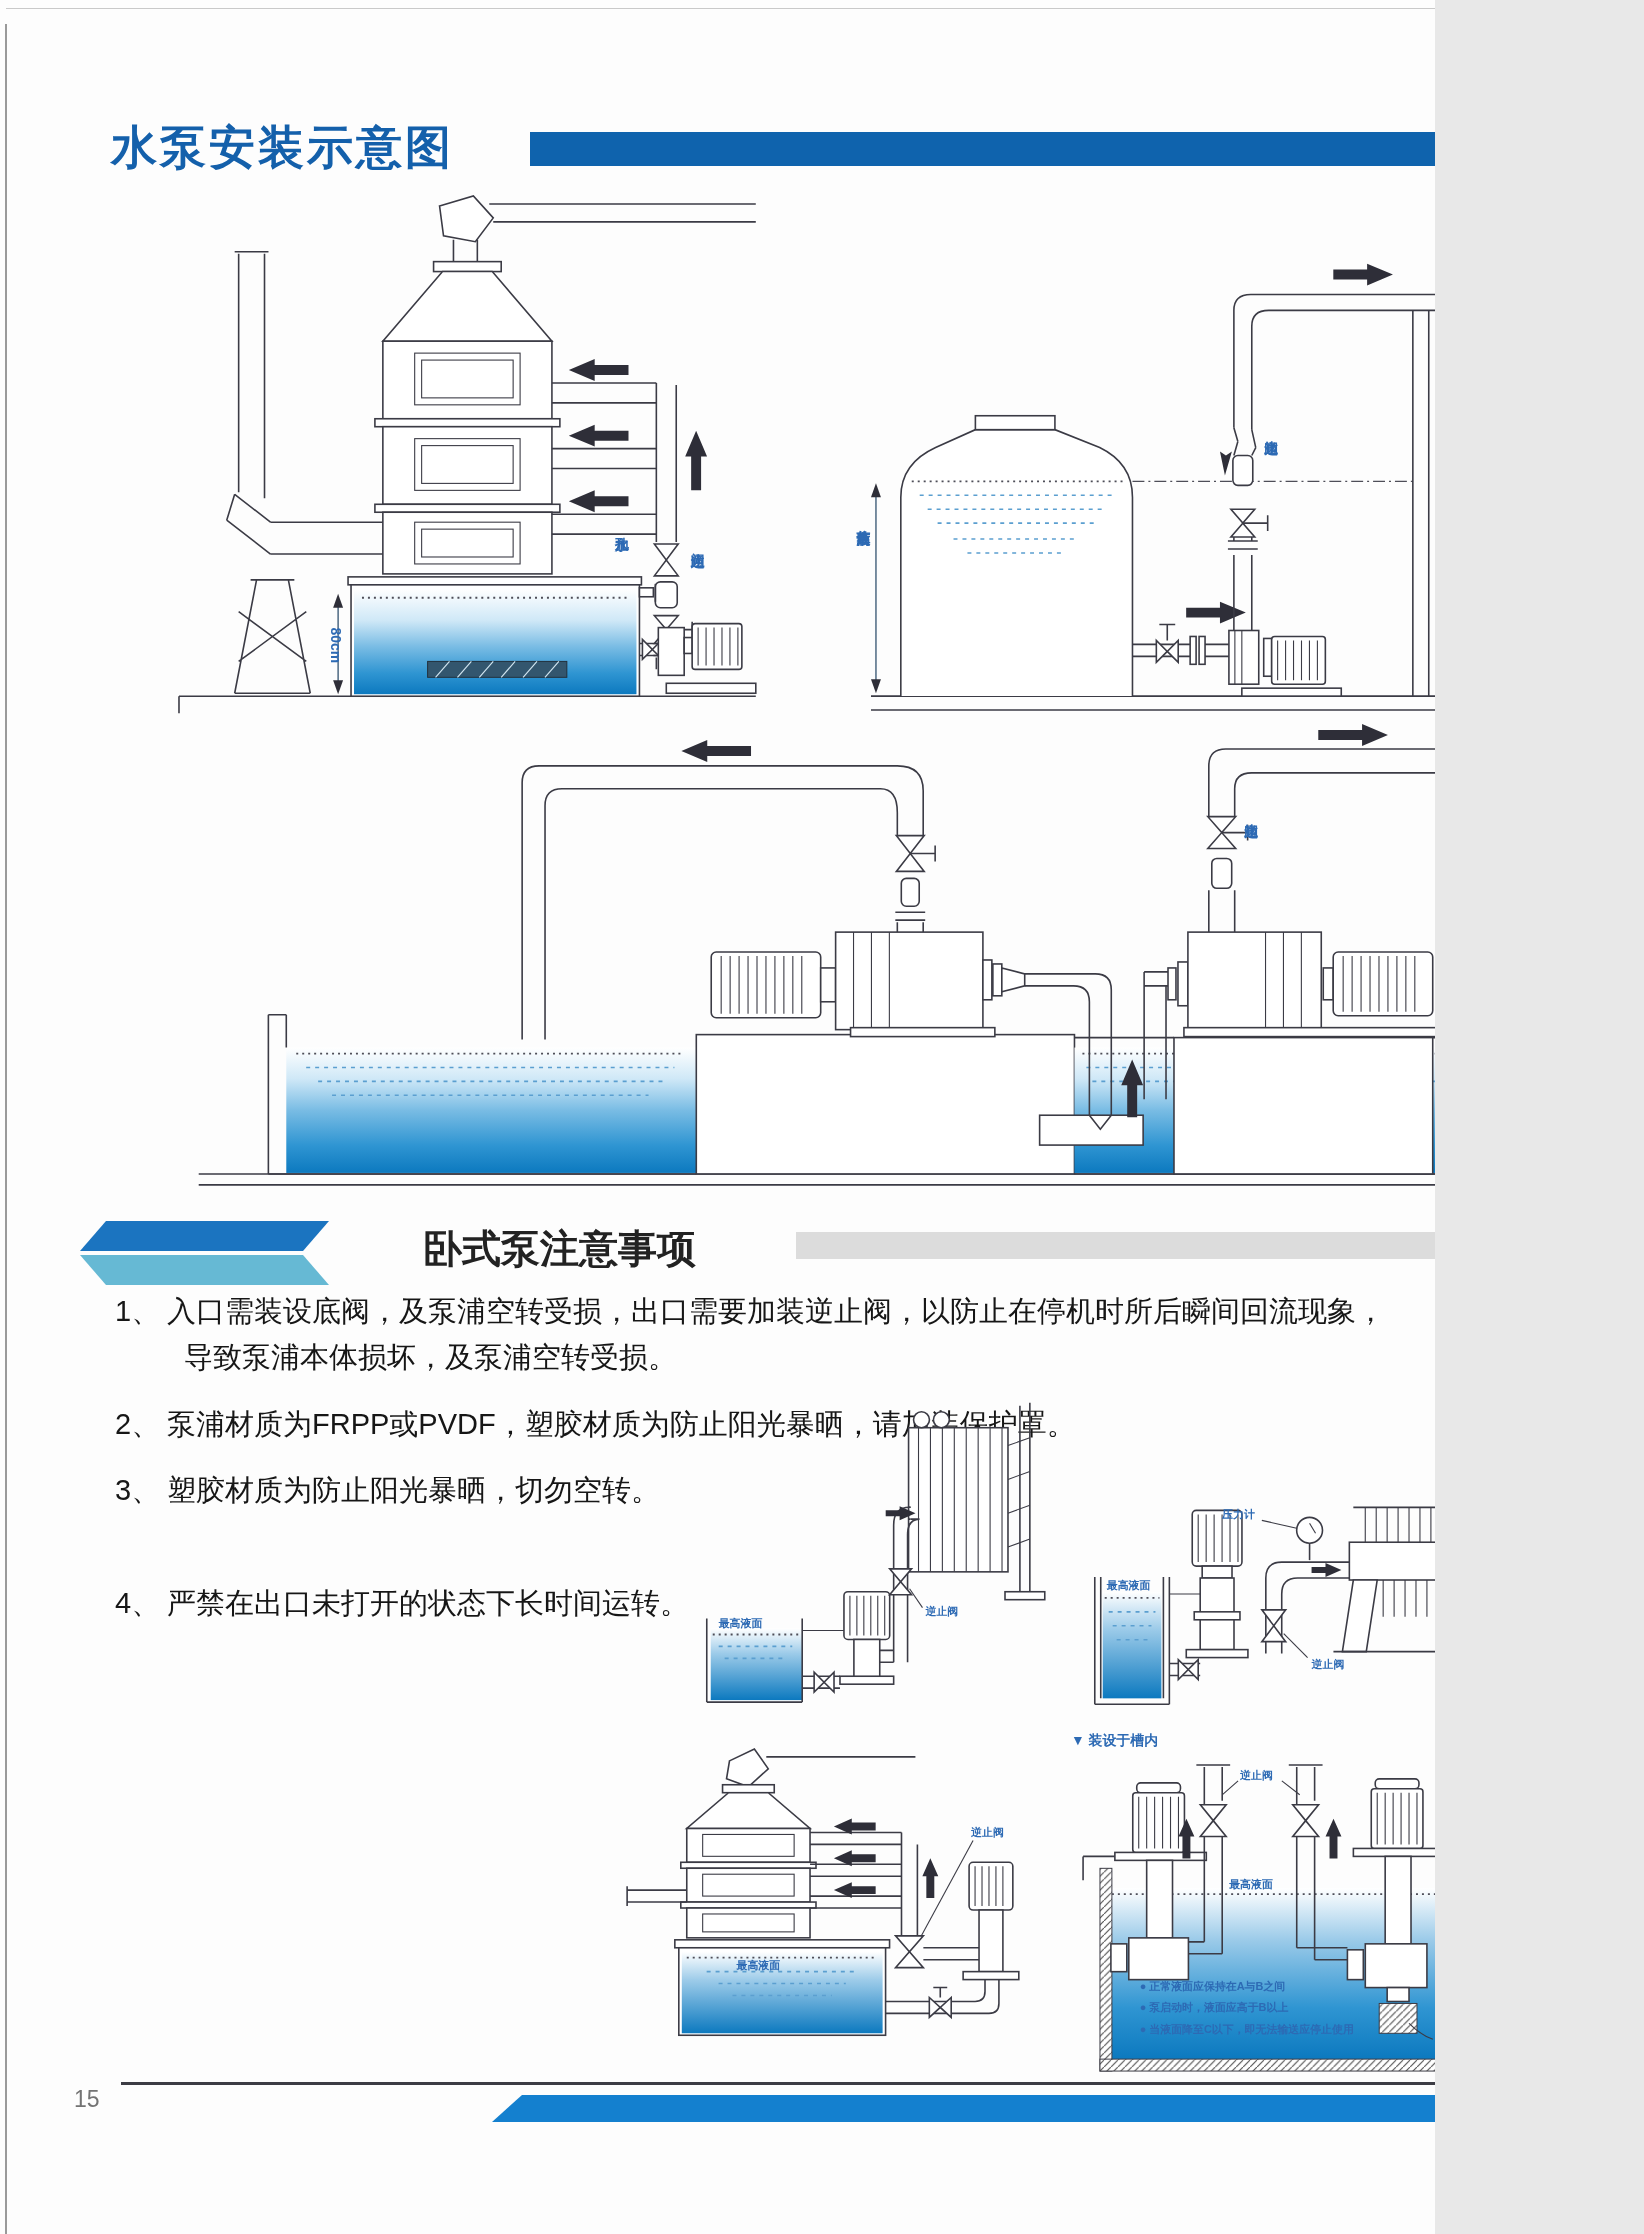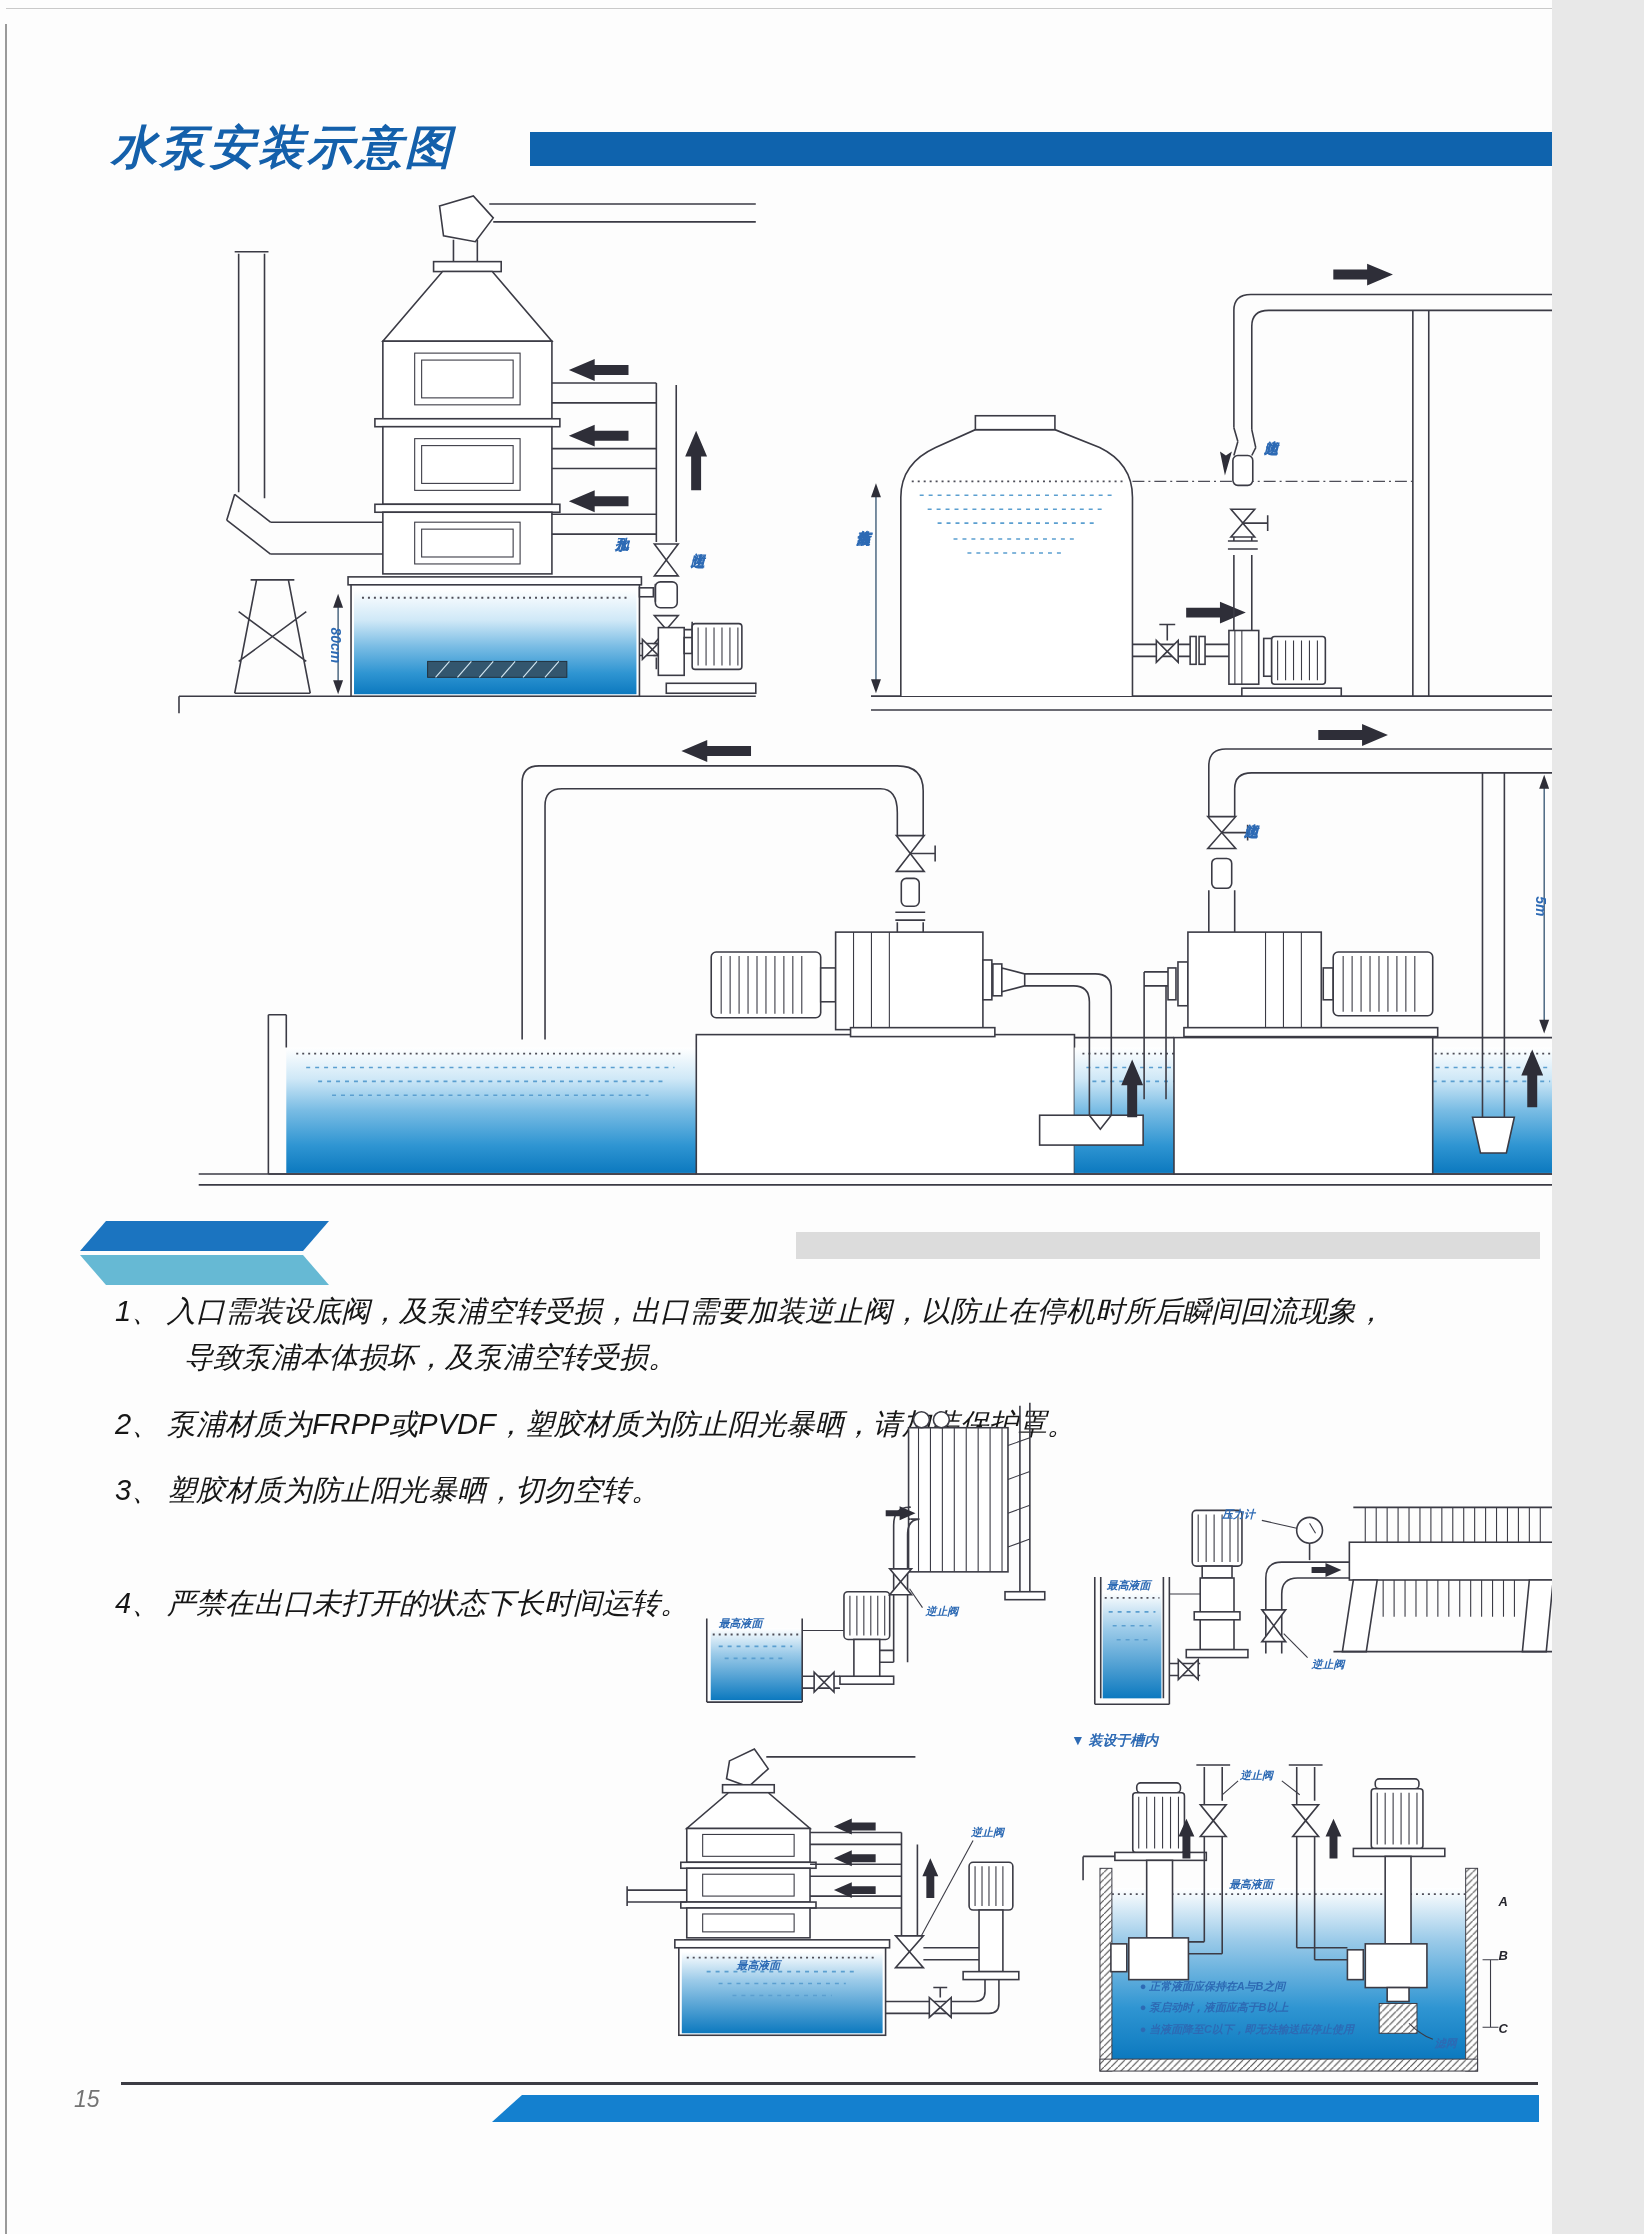--- a/index.html
+++ b/index.html
@@ -1,17 +1,17 @@
 <!DOCTYPE html>
 <html><head>
 <meta charset="utf-8">
 <style>
   html,body{margin:0;padding:0;background:#e8e8e8;}
-  .page{position:relative;width:1552px;height:2235px;background:#fdfdfd;overflow:hidden;
-        font-family:"Liberation Sans","DejaVu Sans",sans-serif;font-style:italic;}
+  .page{position:relative;width:1435px;height:2235px;background:#fdfdfd;overflow:hidden;
+        font-family:"Liberation Sans","DejaVu Sans",sans-serif;}
   .edge-left{position:absolute;left:5px;top:24px;width:2px;height:2211px;background:#9a9a9a;}
   .edge-top{position:absolute;left:6px;top:8px;width:1622px;height:1px;background:#c9c9c9;}
 
   .doc-title{position:absolute;left:111px;top:117px;margin:0;font-size:46px;font-weight:bold;
              color:#1460ab;letter-spacing:3px;}
   .header-bar{position:absolute;left:530px;top:132px;width:1041px;height:34px;background:#0f63ad;}
 
   .sec-chev{position:absolute;left:80px;width:249px;height:30px;}
   .sec-chev.c1{top:1221px;background:#1b74c0;clip-path:polygon(26px 0,249px 0,223px 30px,0 30px);}
   .sec-chev.c2{top:1255px;background:#66b9d4;clip-path:polygon(0 0,223px 0,249px 30px,26px 30px);}
@@ -308,20 +308,21 @@
     <g>
       <path class="dim" d="M 1412,60 V 310"></path>
       <polygon class="arrow" points="1412,54 1407,68 1417,68"></polygon>
       <polygon class="arrow" points="1412,314 1407,300 1417,300"></polygon>
       <text class="lblb" transform="rotate(90 1404,176)" x="1404" y="176" font-size="16">5m</text>
     </g>
   </svg>
 
   <div class="sec-chev c1"></div>
   <div class="sec-chev c2"></div>
+  <h2 class="sec-heading">卧式泵注意事项</h2>
   <div class="sec-graybar"></div>
 
   <div class="notes">
     <div class="note-row" style="left:115px;top:1292px">
       <span class="note-num">1、</span><span>入口需装设底阀，及泵浦空转受损，出口需要加装逆止阀，以防止在停机时所后瞬间回流现象，</span>
     </div>
     <div class="note-row" style="left:184px;top:1338px">
       <span>导致泵浦本体损坏，及泵浦空转受损。</span>
     </div>
     <div class="note-row" style="left:115px;top:1405px">

